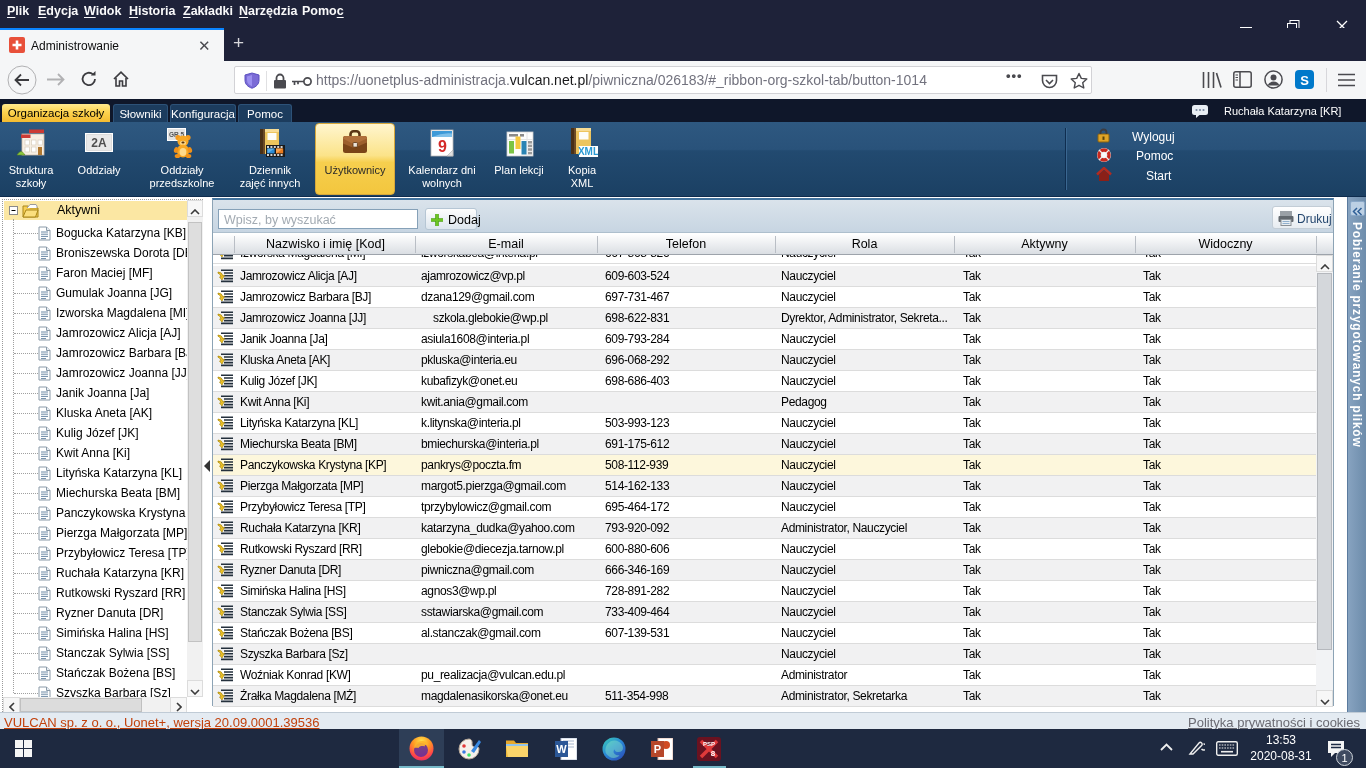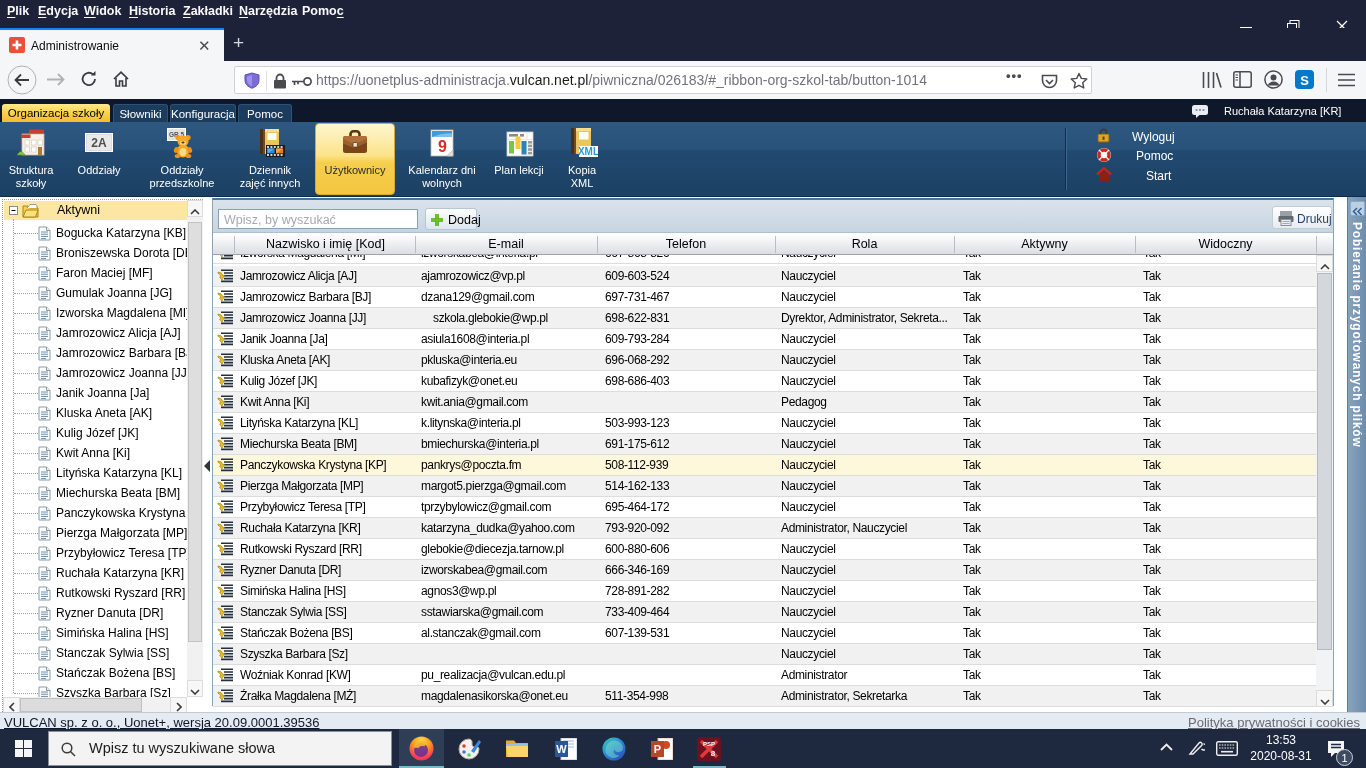--- a/index.html
+++ b/index.html
@@ -732,21 +732,21 @@
     <div class="c" style="left:568px;width:172px">Nauczyciel</div>
     <div class="c" style="left:750px">Tak</div>
     <div class="c" style="left:930px">Tak</div>
           </div>
           <div class="trow" style="top:305px;background:#f1f1f2;border-bottom:1px solid #dcdcdc;">
             <svg class="abs" style="left:4px;top:2px" width="17" height="16">
               <path d="M4 2.2 h12 M7 5 h9 M7 7.8 h9 M7 10.6 h9 M4 13.4 h12" stroke="#24303c" stroke-width="1.6"></path>
               <path d="M1 4 q4 0 5 4 l1.5 -1 l-2.5 5 l-2.5 -3 l1.6 -0.4 q-1.2 -3 -3.1 -3.4 Z" fill="#f0c428" stroke="#a8860a" stroke-width="0.7"></path>
             </svg>
     <div class="c" style="left:27px;width:176px">Ryzner Danuta [DR]</div>
-    <div class="c" style="left:208px;width:176px">izworskabea@gmail.com</div>
+    <div class="c" style="left:208px;width:176px">piwniczna@gmail.com</div>
     <div class="c" style="left:392px;width:168px">666-346-169</div>
     <div class="c" style="left:568px;width:172px">Nauczyciel</div>
     <div class="c" style="left:750px">Tak</div>
     <div class="c" style="left:930px">Tak</div>
           </div>
           <div class="trow" style="top:326px;background:#ffffff;border-bottom:1px solid #dcdcdc;">
             <svg class="abs" style="left:4px;top:2px" width="17" height="16">
               <path d="M4 2.2 h12 M7 5 h9 M7 7.8 h9 M7 10.6 h9 M4 13.4 h12" stroke="#24303c" stroke-width="1.6"></path>
               <path d="M1 4 q4 0 5 4 l1.5 -1 l-2.5 5 l-2.5 -3 l1.6 -0.4 q-1.2 -3 -3.1 -3.4 Z" fill="#f0c428" stroke="#a8860a" stroke-width="0.7"></path>
             </svg>
@@ -837,38 +837,31 @@
       <div class="abs" style="left:2px;top:4px;width:15px;height:15px;background:#bcd0e4;border:1px solid #8aa8c8;border-radius:2px;">
         <svg width="11" height="9" style="margin:3px 0 0 1px">
             <path d="M5 1 L1.5 4.5 L5 8 M9.5 1 L6 4.5 L9.5 8" stroke="#2f5f96" stroke-width="1.5" fill="none"></path>
           </svg>
       </div>
       <div class="abs" style="left:2px;top:25px;writing-mode:vertical-rl;color:#fff;font-weight:bold;font-size:12px;letter-spacing:0.8px;white-space:nowrap;">Pobieranie przygotowanych plików</div>
     </div>
   </div>
 
   <div class="abs" id="statusbar">
-    <span class="abs" style="left:4px;top:2px;color:#0f172a;text-decoration:underline;">VULCAN sp. z o. o., Uonet+, wersja 20.09.0001.39536</span>
+    <span class="abs" style="left:4px;top:2px;color:#c2410c;text-decoration:underline;">VULCAN sp. z o. o., Uonet+, wersja 20.09.0001.39536</span>
     <span class="abs" style="right:6px;top:2px;color:#6a6a72;text-decoration:underline;">Polityka prywatności i cookies</span>
   </div>
 
   <div class="abs" id="taskbar">
     <svg class="abs" style="left:15px;top:11px" width="17" height="17">
         <rect x="0" y="0" width="8" height="8" fill="#f5f5f5"></rect>
         <rect x="9" y="0" width="8" height="8" fill="#f5f5f5"></rect>
         <rect x="0" y="9" width="8" height="8" fill="#f5f5f5"></rect>
         <rect x="9" y="9" width="8" height="8" fill="#f5f5f5"></rect>
       </svg>
-    <div id="tsearch">
-      <svg class="abs" style="left:12px;top:10px" width="15" height="15">
-          <circle cx="6" cy="6" r="4.8" fill="none" stroke="#3b3b3b" stroke-width="1.5"></circle>
-          <path d="M9.5 9.5 L14 14" stroke="#3b3b3b" stroke-width="1.5"></path>
-        </svg>
-      <span class="abs" style="left:40px;top:8px;font-size:14.5px;color:#1c1c1c">Wpisz tu wyszukiwane słowa</span>
-    </div>
     <div id="taskicons">
         <div class="abs" style="left:399px;top:0;width:45px;height:39px;background:#2e3e57;border-bottom:2px solid #76b9c8;"></div>
         <svg class="abs" style="left:409px;top:7px" width="25" height="25">
           <defs>
             <radialGradient id="ffg" cx="0.5" cy="0.2" r="1">
               <stop offset="0%" stop-color="#ffe14a"></stop>
               <stop offset="35%" stop-color="#ff9a22"></stop>
               <stop offset="68%" stop-color="#ff3f4e"></stop>
               <stop offset="100%" stop-color="#b5207e"></stop>
             </radialGradient>

